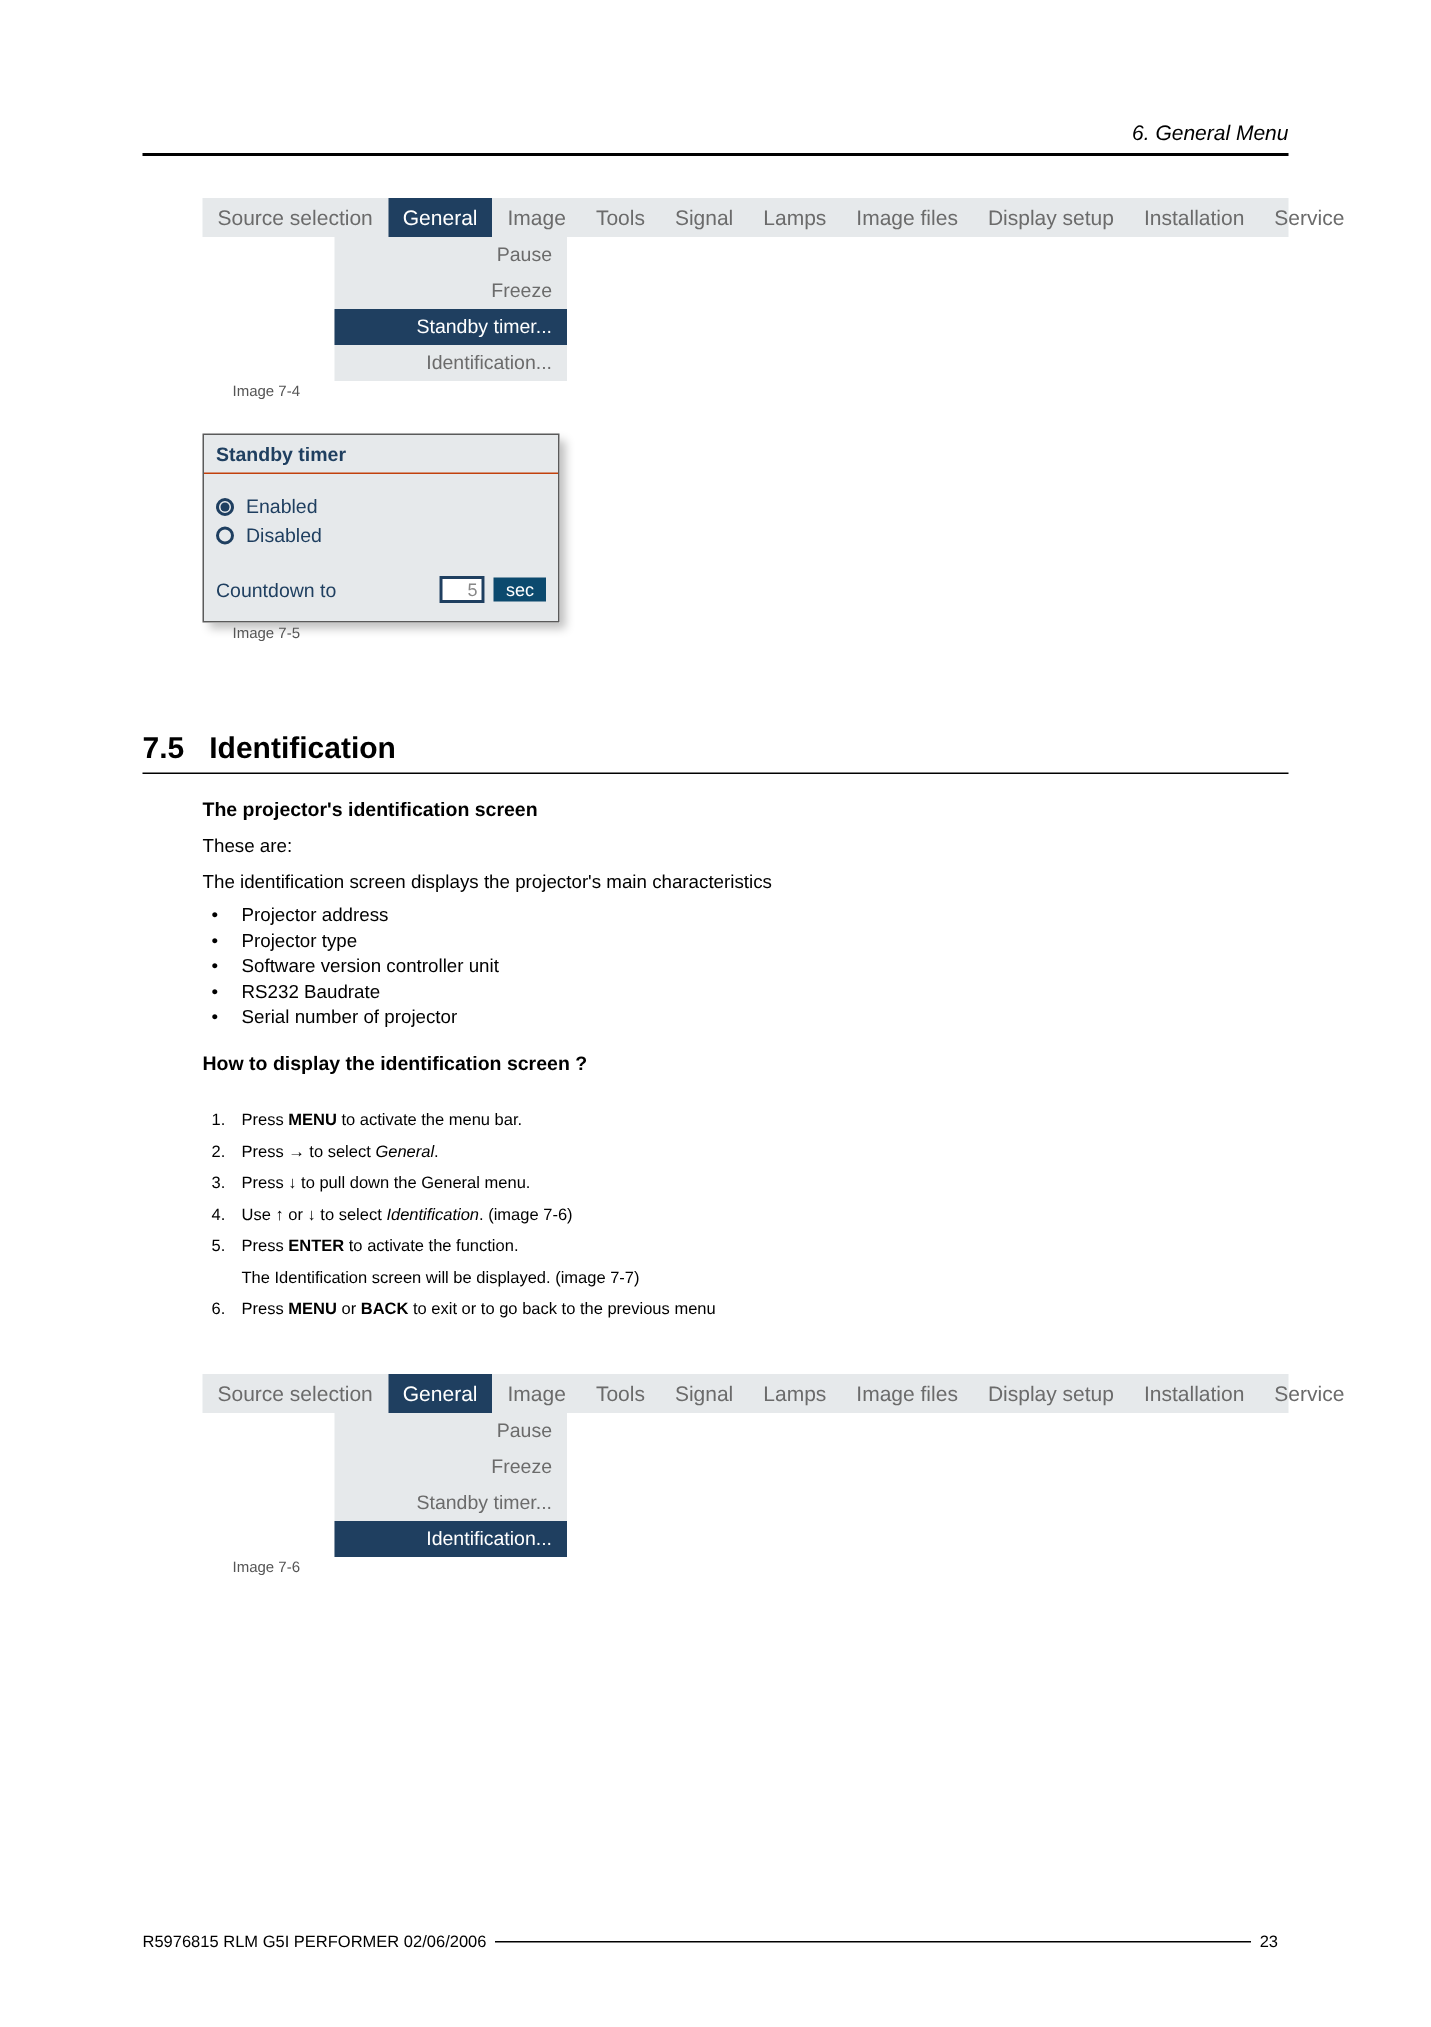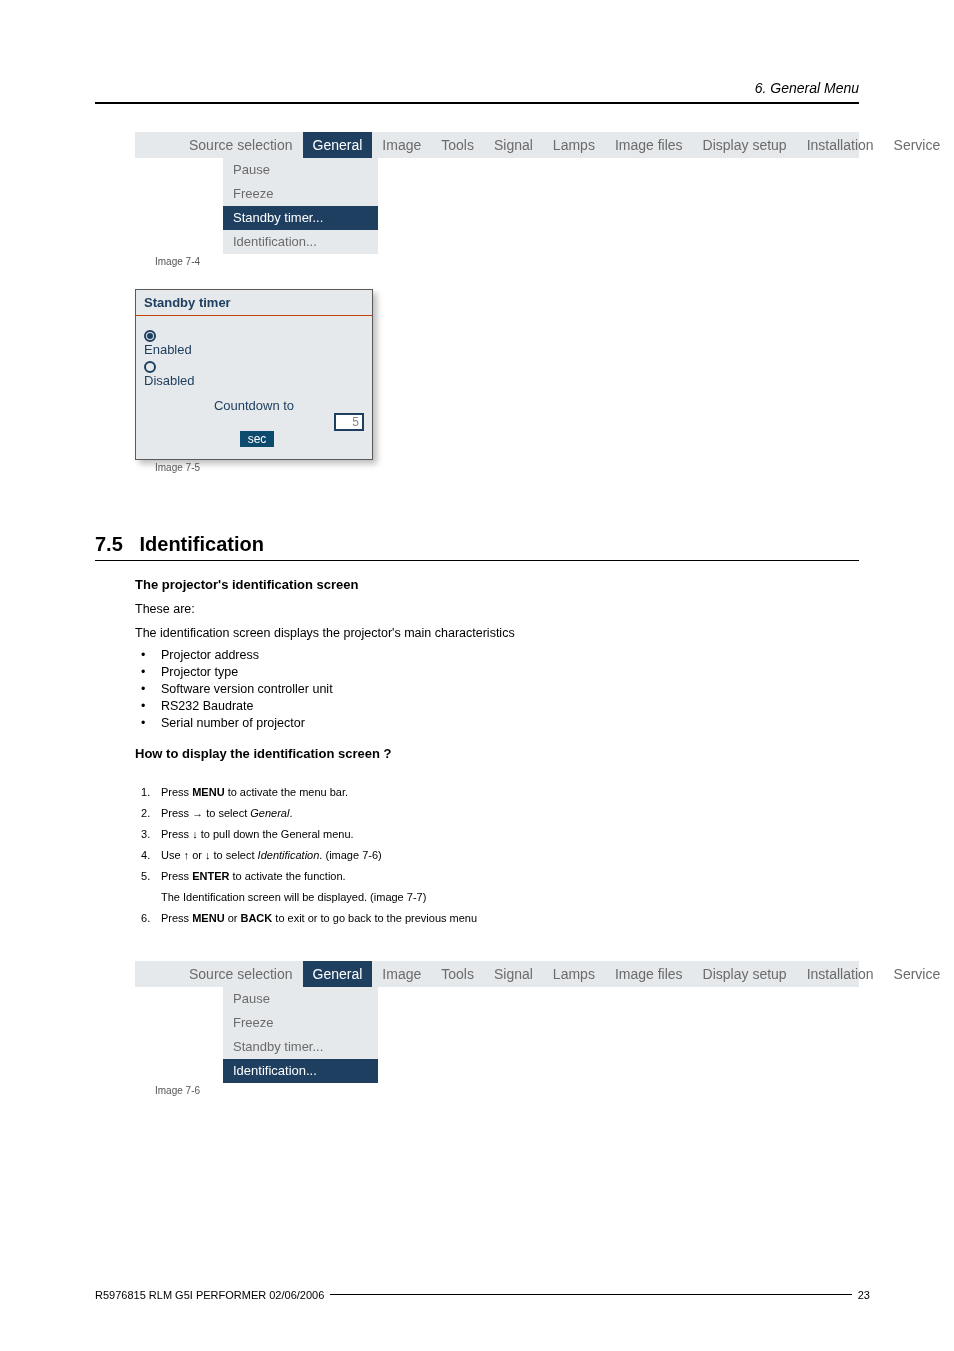--- a/index.html
+++ b/index.html
@@ -35,21 +35,20 @@
   }
   
   .menubar {
     display: flex;
     align-items: center;
     background: #e6e9eb;
     height: 26px;
     font-size: 14px;
     color: #6b6b6b;
     white-space: nowrap;
-    padding-left: 44px;
   }
   .menubar-left {
     padding: 0 10px;
     color: #6b6b6b;
   }
   .menubar-item {
     padding: 0 10px;
     color: #6b6b6b;
     line-height: 26px;
     height: 26px;
@@ -62,20 +61,21 @@
   .dropdown {
     margin-left: 88px;
     width: 155px;
     background: #e6e9eb;
     font-size: 13px;
     color: #6b6b6b;
   }
   .dropdown .dd-item {
     padding: 4px 10px;
     line-height: 16px;
+    text-align: right;
   }
   .dropdown .dd-item.selected {
     background: #1f3f60;
     color: #fff;
   }
   .img-caption {
     font-size: 10px;
     color: #555;
     margin-top: 2px;
     padding-left: 20px;
@@ -95,23 +95,22 @@
     padding: 5px 8px;
     border-bottom: 1px solid #c2410c;
   }
   .dialog-body {
     background: #e6e9eb;
     padding: 10px 8px 12px 8px;
     color: #6b6b6b;
   }
   .radio-row {
     display: flex;
-    align-items: flex-start;
+    align-items: center;
     margin: 4px 0;
-    flex-direction: column;
   }
   .radio-icon {
     width: 12px;
     height: 12px;
     border-radius: 50%;
     border: 2px solid #1f3f60;
     margin-right: 8px;
     position: relative;
     box-sizing: border-box;
   }
@@ -124,23 +123,22 @@
     background: #1f3f60;
     top: 1px;
     left: 1px;
   }
   .radio-label {
     color: #1f3f60;
   }
   .countdown-row {
     display: flex;
     align-items: center;
-    margin-top: 10px;
+    margin-top: 20px;
     color: #1f3f60;
-    flex-direction: column;
   }
   .countdown-input {
     margin-left: auto;
     width: 30px;
     height: 18px;
     background: #fff;
     border: 2px solid #1f3f60;
     text-align: right;
     font-size: 12px;
     padding-right: 3px;
@@ -215,21 +213,21 @@
   ol.steps .sub {
     margin-top: 5px;
     padding-left: 0;
   }
   .italic { font-style: italic; }
   .bold { font-weight: bold; }
   .footer {
     position: absolute;
     bottom: 50px;
     left: 95px;
-    right: 84px;
+    right: 102px;
     font-size: 11px;
   }
   .footer-line {
     display: flex;
     align-items: center;
     white-space: nowrap;
   }
   .footer-line .rule-fill {
     flex: 1;
     border-top: 1px solid #000;

